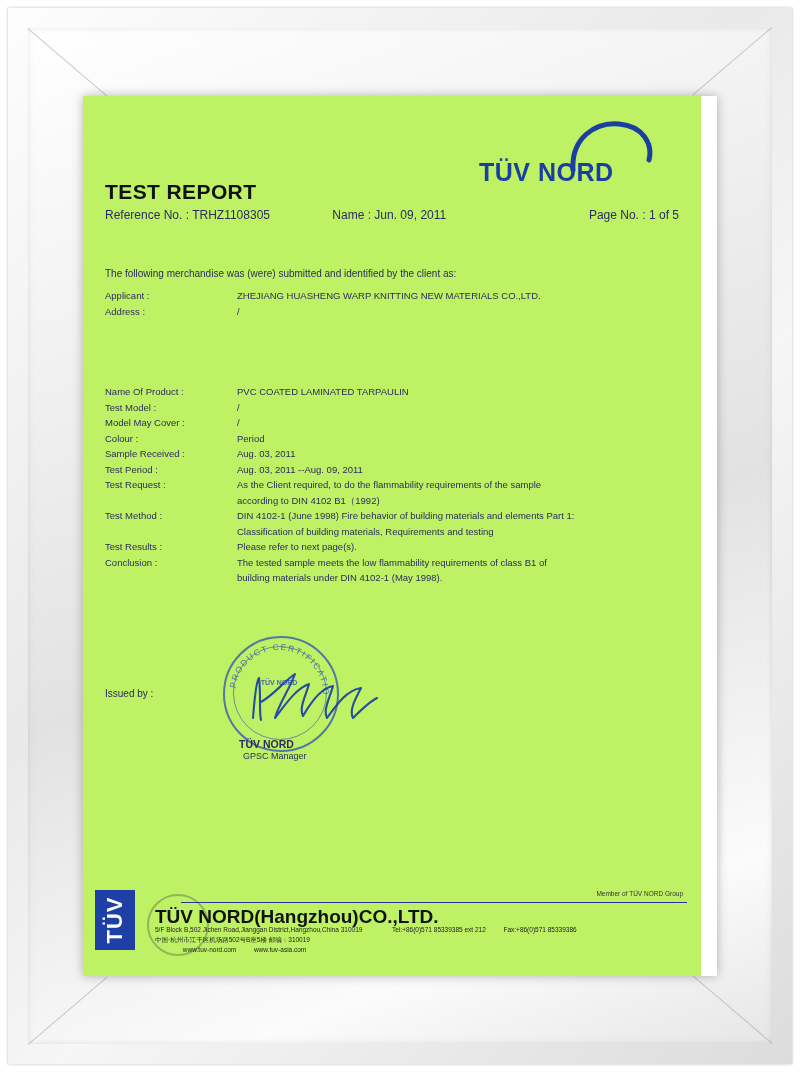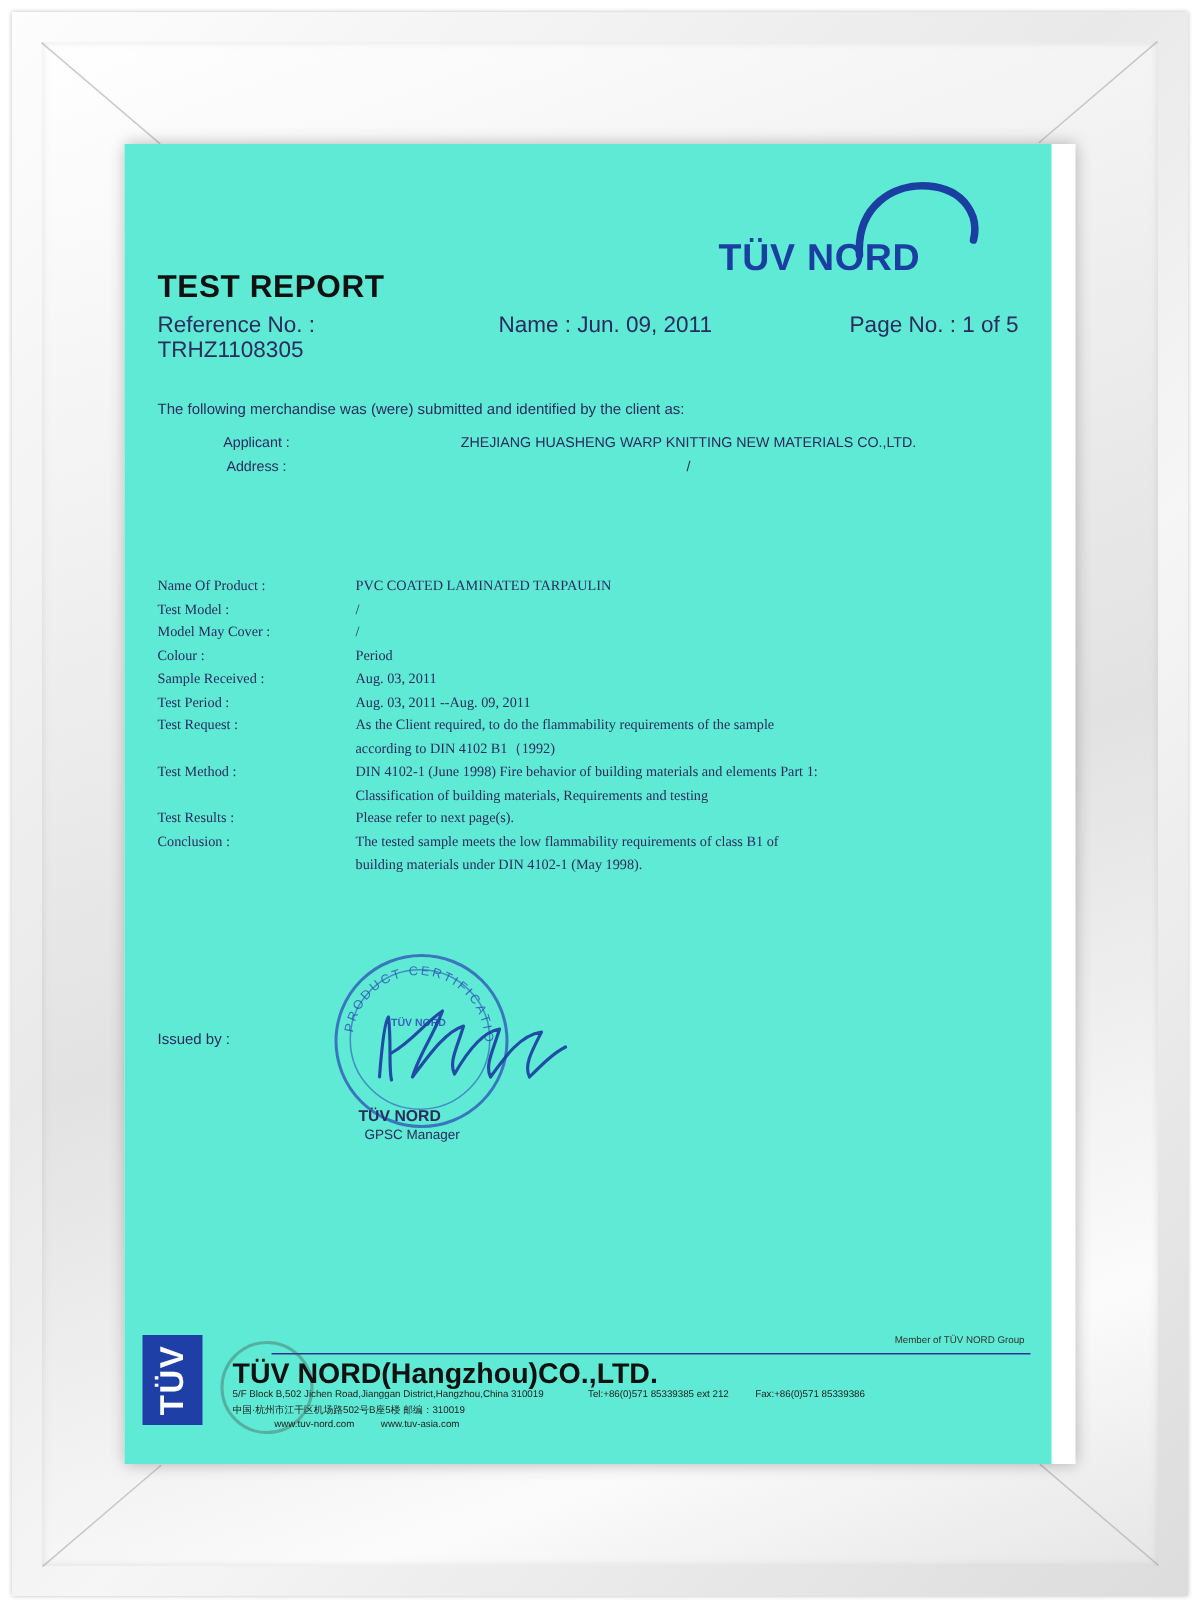--- a/index.html
+++ b/index.html
@@ -54,21 +54,21 @@
   .m-bl { left: 20px;  top: 1036px; width: 104px; transform: rotate(-40.5deg); }
   .m-br { left: 764px; top: 1036px; width: 104px; transform: rotate(-139.5deg); }
 
   
   .page {
     position: absolute;
     left: 83px;
     top: 96px;
     width: 618px;
     height: 880px;
-    background: #5eead4;
+    background: #bef264;
   }
 
   
   .logo-top {
     position: absolute;
     right: 38px;
     top: 22px;
     width: 190px;
     height: 74px;
   }
@@ -99,21 +99,21 @@
     font-weight: bold;
     color: #111;
     letter-spacing: 0.4px;
   }
 
   .meta-row {
     position: absolute;
     left: 22px;
     top: 112px;
     width: 574px;
-    font-size: 15px;
+    font-size: 12px;
     color: #2b2b5e;
     display: flex;
     gap: 24px;
   }
   .meta-ref  { width: 218px; }
   .meta-date { width: 196px; }
   .meta-page { width: 150px; text-align: right; }
 
   .kv {
     position: absolute;
@@ -129,22 +129,22 @@
   .kv-cont  { margin-left: 132px; }
 
   .intro {
     position: absolute;
     left: 22px;
     top: 172px;
     font-size: 10px;
     color: #2b2b5e;
   }
 
-  .block-a { top: 192px; text-align: center; }
-  .block-b { top: 288px; font-family: Liberation Serif, serif; }
+  .block-a { top: 192px; }
+  .block-b { top: 288px; }
 
   
   .issued {
     position: absolute;
     left: 22px;
     top: 592px;
     font-size: 10px;
     color: #2b2b5e;
     text-align: center;
   }

